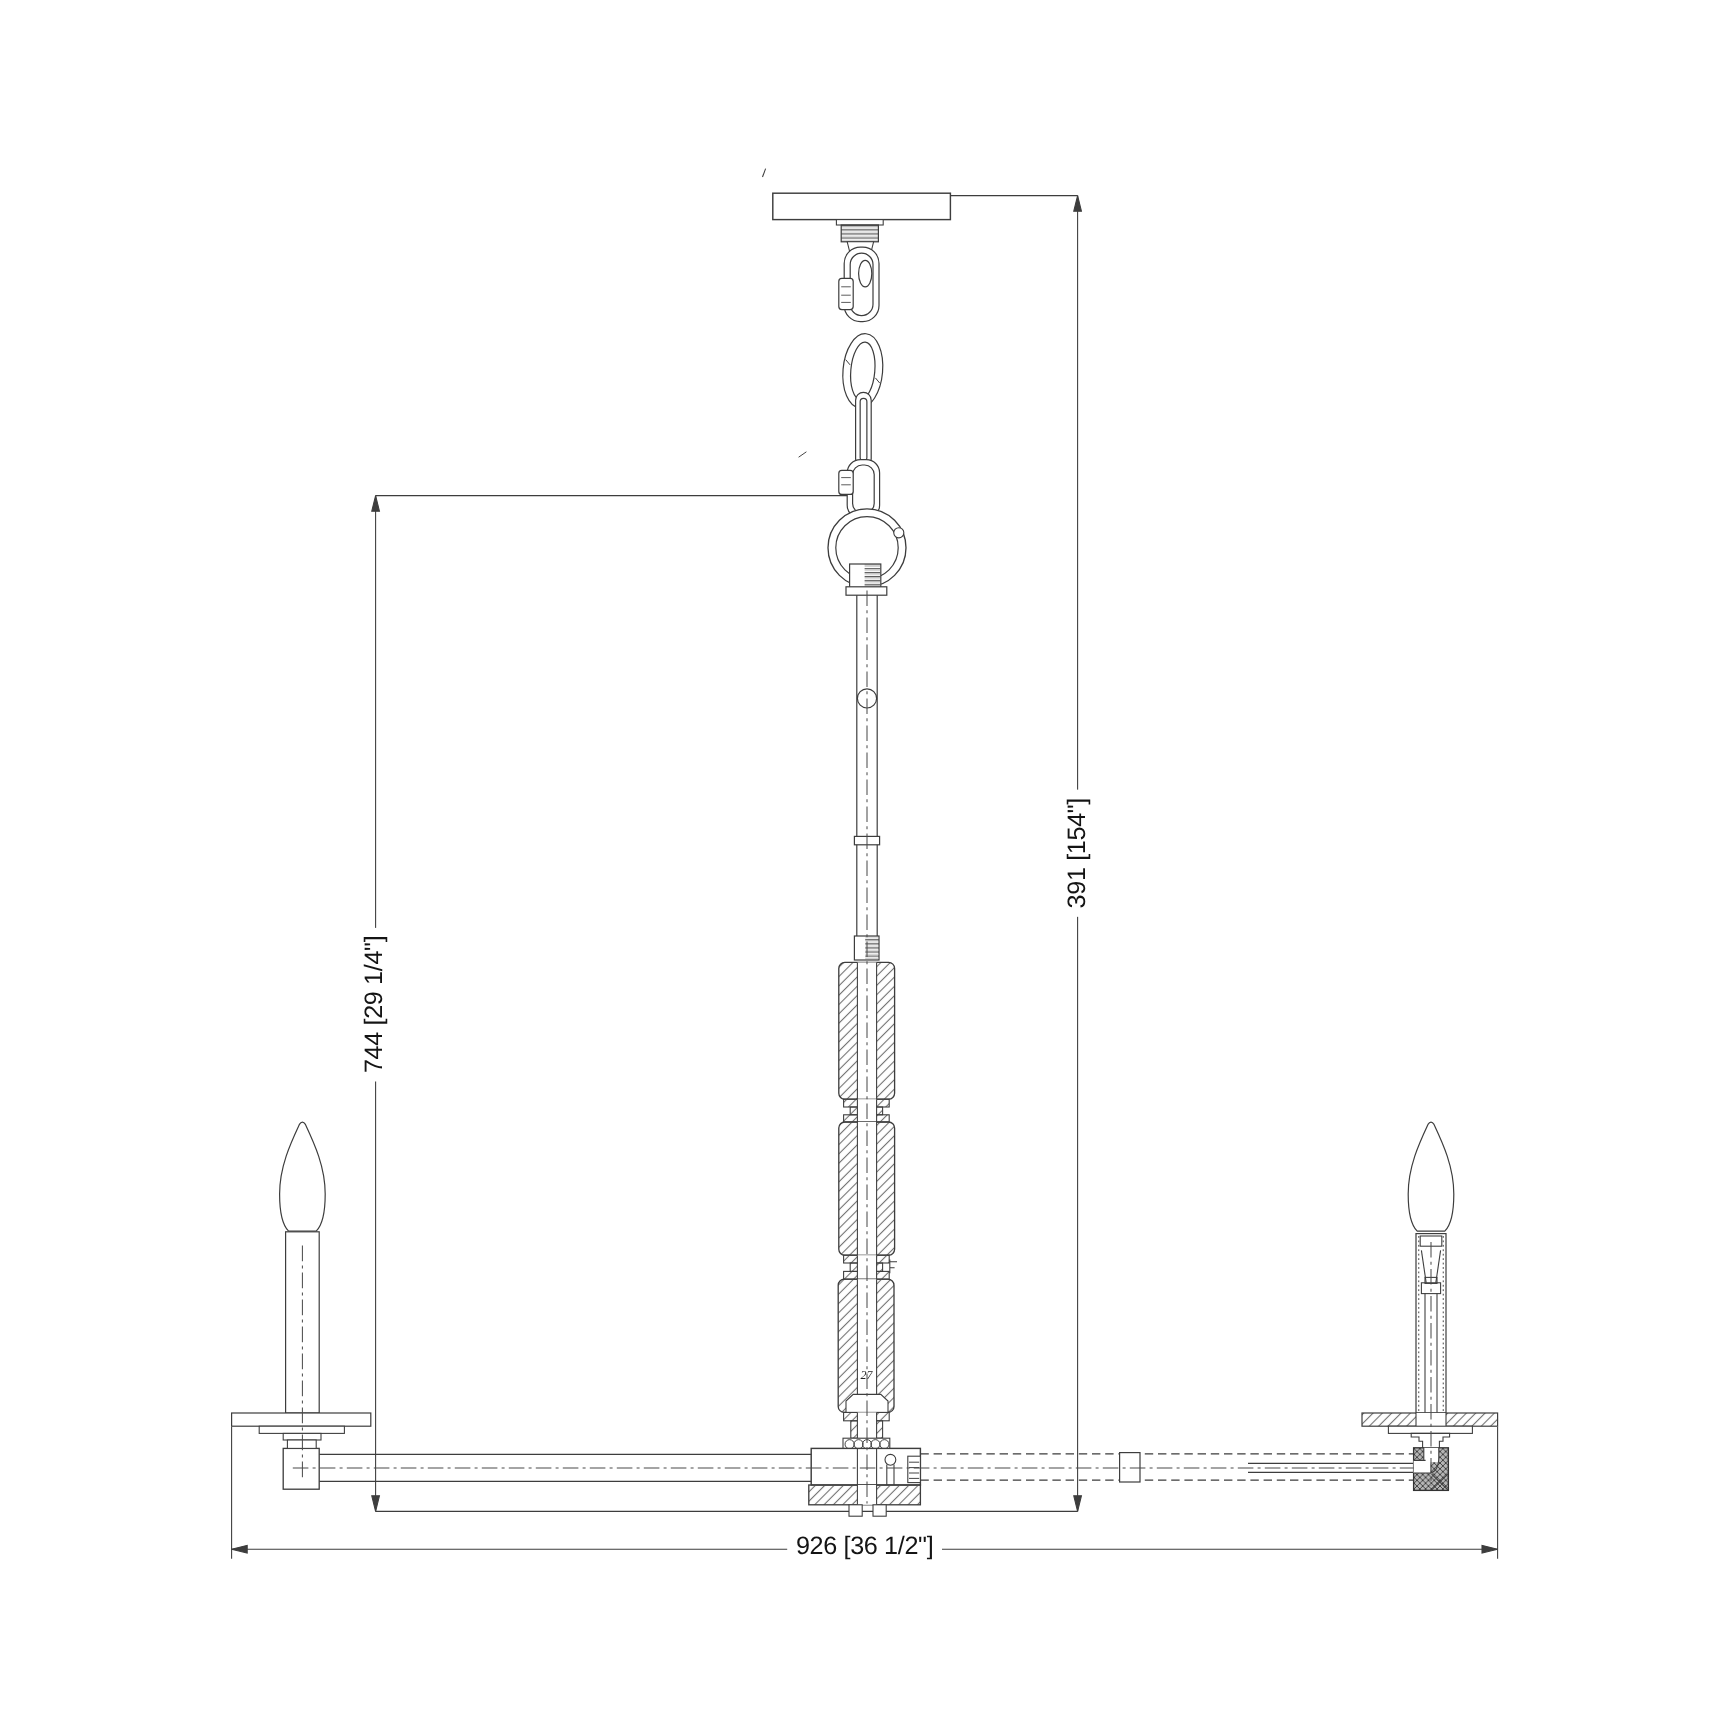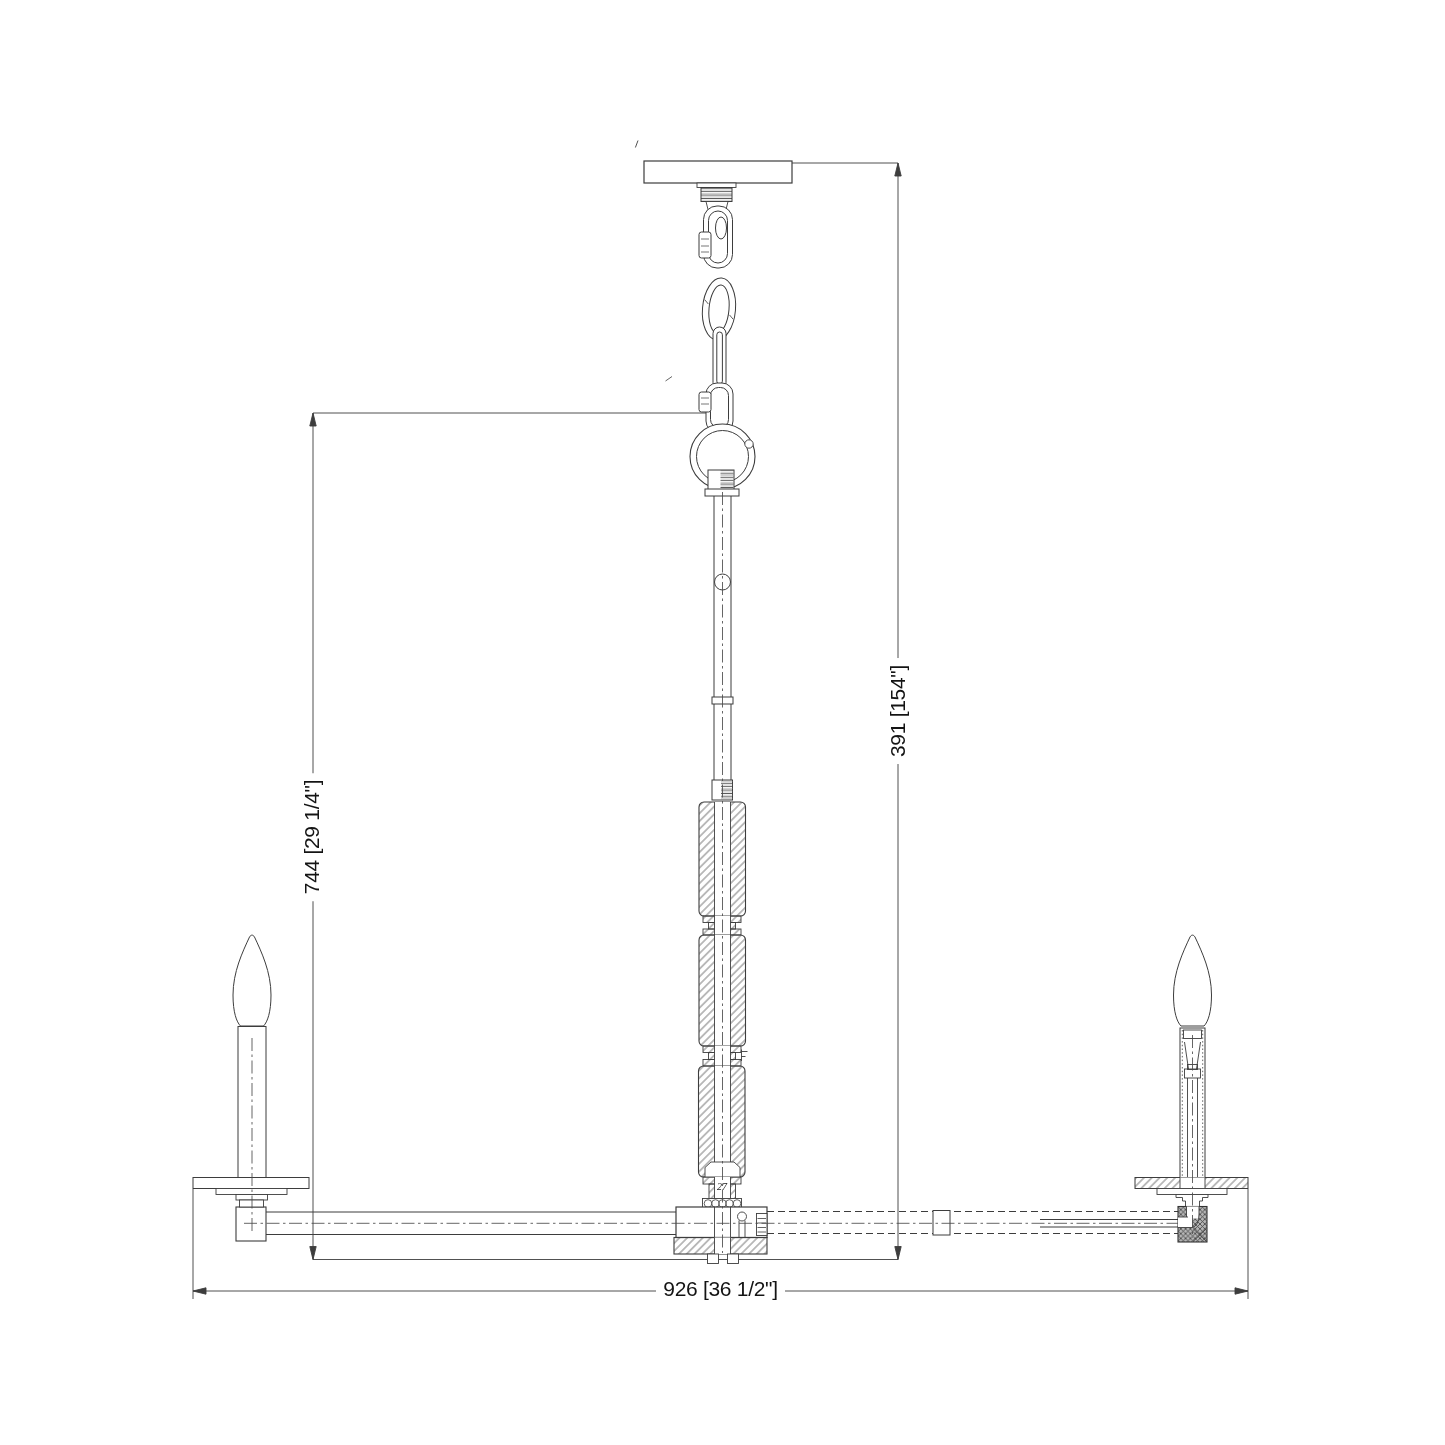--- a/index.html
+++ b/index.html
@@ -257,15 +257,15 @@
 </div>
 
 <div class="label-v" style="left:312px;top:837px;">
   <span class="label-bg">744 [29 1/4"]</span>
 </div>
 
 <div class="label-v" style="left:898px;top:711px;">
   <span class="label-bg">391 [154"]</span>
 </div>
 
-<div class="label-tiny" style="left:722px;top:1186px;">27</div>
+<div class="label-tiny" style="left:722px;top:1147px;">27</div>
 
 </div>
 
 </body></html>

